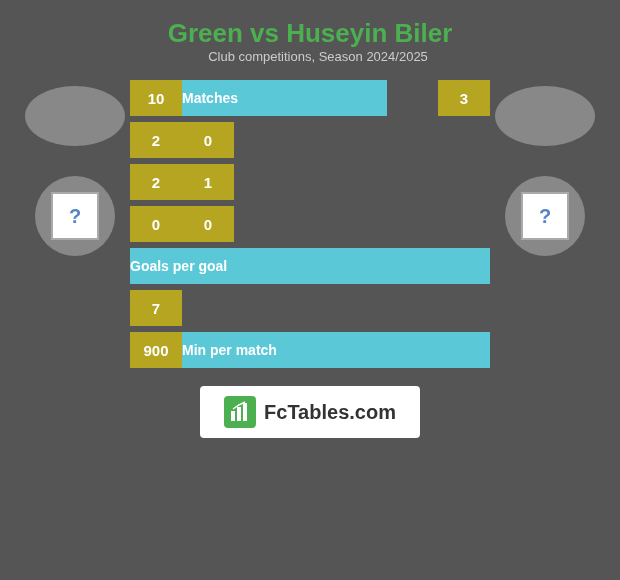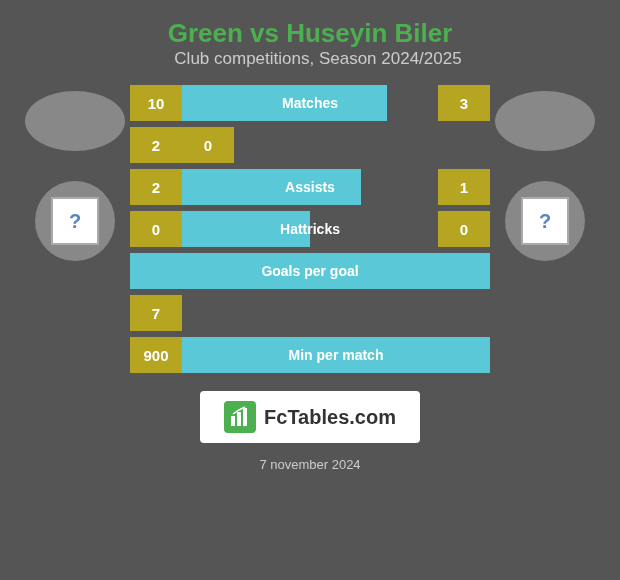--- a/index.html
+++ b/index.html
@@ -27,21 +27,21 @@
     .title {
       color: #4CAF50;
       font-size: 26px;
       font-weight: bold;
       margin-top: 18px;
       text-align: center;
     }
 
     .subtitle {
       color: #ccc;
-      font-size: 17px;
+      font-size: 13px;
       margin-bottom: 16px;
       text-align: center;
       margin-left: 16px;
     }
 
     .content-area {
       display: flex;
       flex-direction: row;
       align-items: flex-start;
       width: 100%;
@@ -77,21 +77,21 @@
       justify-content: center;
       flex-shrink: 0;
       z-index: 2;
     }
 
     .stat-middle {
       flex: 1;
       height: 100%;
       display: flex;
       align-items: center;
-      justify-content: center;
+      justify-content: flex-start;
       font-weight: bold;
       font-size: 14px;
       color: #fff;
       position: relative;
       overflow: hidden;
     }
 
     .stat-middle-bg {
       position: absolute;
       left: 0; top: 0; bottom: 0;
@@ -239,32 +239,24 @@
             <span class="stat-middle-text">Matches</span>
           </div>
           <div class="stat-right">3</div>
         </div>
         <div class="stat-row">
           <div class="stat-left">2</div>
           <div class="stat-right">0</div>
         </div>
         <div class="stat-row">
           <div class="stat-left">2</div>
-          <div class="stat-middle">
-            <div class="stat-middle-bg" style="width: 70%;"></div>
-            <span class="stat-middle-text">Assists</span>
-          </div>
           <div class="stat-right">1</div>
         </div>
         <div class="stat-row">
           <div class="stat-left">0</div>
-          <div class="stat-middle">
-            <div class="stat-middle-bg" style="width: 50%;"></div>
-            <span class="stat-middle-text">Hattricks</span>
-          </div>
           <div class="stat-right">0</div>
         </div>
         <div class="stat-row single">
           <div class="stat-middle">
             <div class="stat-middle-bg" style="width: 100%;"></div>
             <span class="stat-middle-text">Goals per goal</span>
           </div>
         </div>
         <div class="stat-row single">
           <div class="stat-left">7</div>
@@ -293,14 +285,13 @@
       <svg width="22" height="22" viewBox="0 0 22 22">
         <rect x="2" y="10" width="4" height="10" fill="white"></rect>
         <rect x="8" y="6" width="4" height="14" fill="white"></rect>
         <rect x="14" y="2" width="4" height="18" fill="white"></rect>
         <polyline points="4,8 10,4 16,1" stroke="white" stroke-width="1.5" fill="none"></polyline>
       </svg>
     </div>
     <div class="logo-text">FcTables.com</div>
   </div>
 
-  <div class="date-text">7 november 2024</div>
 </div>
 
 </body></html>

